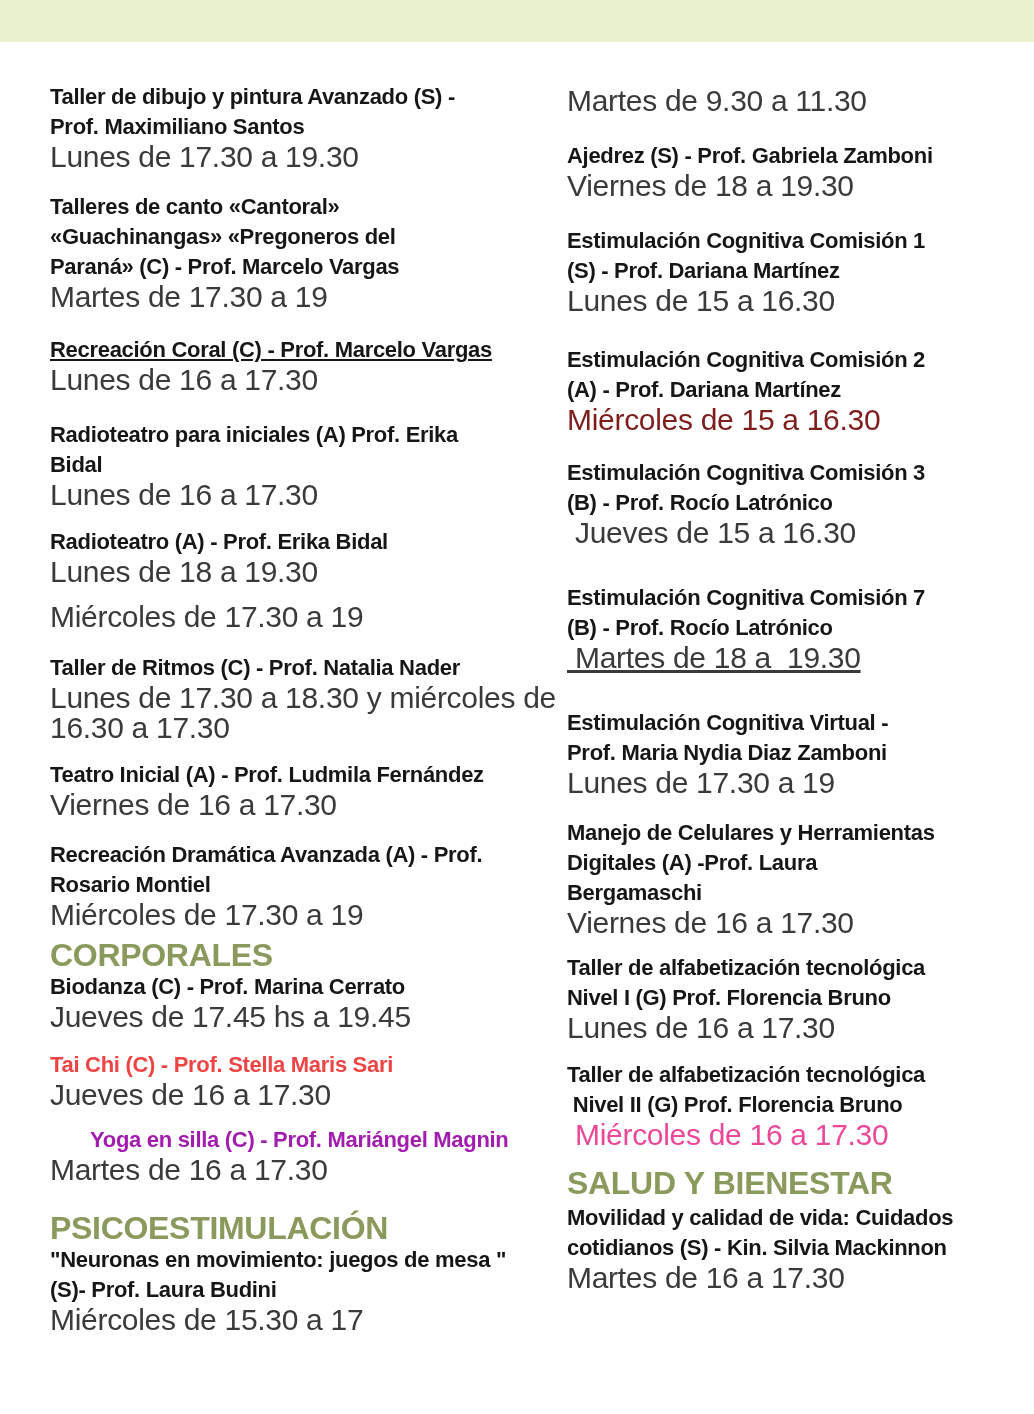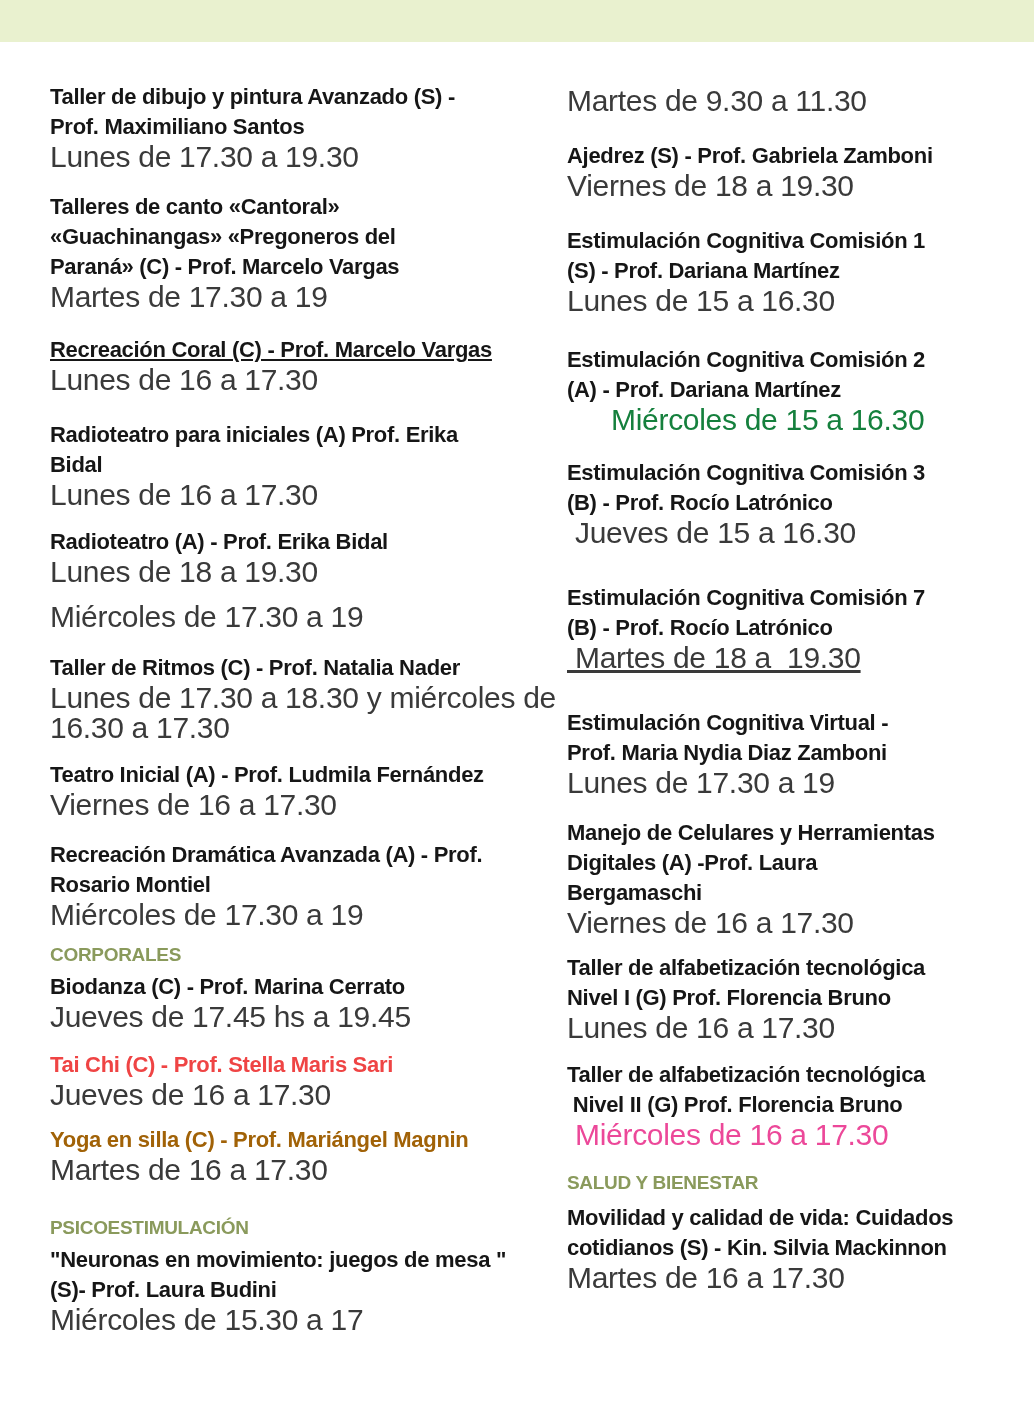--- a/index.html
+++ b/index.html
@@ -17,21 +17,21 @@
   .col-right{left:567px;top:86px;width:440px;}
   .item .title{
     font-size:22px;line-height:30px;font-weight:700;color:#161616;
     white-space:pre;
   }
   .item .sched{
     font-size:30px;line-height:30px;font-weight:400;color:#3a3a3a;
     white-space:pre;
   }
   .section{
-    font-size:19px;line-height:30px;font-weight:700;margin:0;
+    font-size:32px;line-height:30px;font-weight:700;margin:0;
     letter-spacing:-0.3px;white-space:pre;
   }
 </style>
 </head>
 <body style="background: rgb(255, 255, 255);">
 
 <div class="top-band" style="background: rgb(233, 241, 207);"></div>
 
 <div class="col col-left">
   <div class="item" style="margin-bottom:20px">
@@ -78,21 +78,21 @@
   <h2 class="section" style="margin-bottom: 2px; color: rgb(138, 154, 92);">CORPORALES</h2>
   <div class="item" style="margin-bottom:18px">
     <div class="title" style="color: rgb(22, 22, 22);">Biodanza (C) - Prof. Marina Cerrato</div>
     <div class="sched" style="color: rgb(58, 58, 58);">Jueves de 17.45 hs a 19.45</div>
   </div>
   <div class="item" style="margin-bottom:15px">
     <div class="title" style="color: #ef4444;">Tai Chi (C) - Prof. Stella Maris Sari</div>
     <div class="sched" style="color: rgb(58, 58, 58);">Jueves de 16 a 17.30</div>
   </div>
   <div class="item" style="margin-bottom:28px">
-    <div class="title" style="color: #a16207;">Yoga en silla (C) - Prof. Mariángel Magnin</div>
+    <div class="title" style="color: #a21caf; margin-left: 40px;">Yoga en silla (C) - Prof. Mariángel Magnin</div>
     <div class="sched" style="color: rgb(58, 58, 58);">Martes de 16 a 17.30</div>
   </div>
   <h2 class="section" style="margin-bottom: 2px; color: rgb(138, 154, 92);">PSICOESTIMULACIÓN</h2>
   <div class="item" style="margin-bottom:0">
     <div class="title" style="color: rgb(22, 22, 22);">"Neuronas en movimiento: juegos de mesa "
 (S)- Prof. Laura Budini</div>
     <div class="sched" style="color: rgb(58, 58, 58);">Miércoles de 15.30 a 17</div>
   </div>
 </div>
 
@@ -105,21 +105,21 @@
     <div class="sched" style="color: rgb(58, 58, 58);">Viernes de 18 a 19.30</div>
   </div>
   <div class="item" style="margin-bottom:29px">
     <div class="title" style="color: rgb(22, 22, 22);">Estimulación Cognitiva Comisión 1
 (S) - Prof. Dariana Martínez</div>
     <div class="sched" style="color: rgb(58, 58, 58);">Lunes de 15 a 16.30</div>
   </div>
   <div class="item" style="margin-bottom:23px">
     <div class="title" style="color: rgb(22, 22, 22);">Estimulación Cognitiva Comisión 2
 (A) - Prof. Dariana Martínez</div>
-    <div class="sched" style="color: #15803d; margin-left: 44px;">Miércoles de 15 a 16.30</div>
+    <div class="sched" style="color: #7f1d1d;">Miércoles de 15 a 16.30</div>
   </div>
   <div class="item" style="margin-bottom:35px">
     <div class="title" style="color: rgb(22, 22, 22);">Estimulación Cognitiva Comisión 3
 (B) - Prof. Rocío Latrónico</div>
     <div class="sched" style="color: rgb(58, 58, 58);"> Jueves de 15 a 16.30</div>
   </div>
   <div class="item" style="margin-bottom:35px">
     <div class="title" style="color: rgb(22, 22, 22);">Estimulación Cognitiva Comisión 7
 (B) - Prof. Rocío Latrónico</div>
     <div class="sched" style="color: rgb(58, 58, 58); text-decoration: underline;"> Martes de 18 a  19.30</div>

